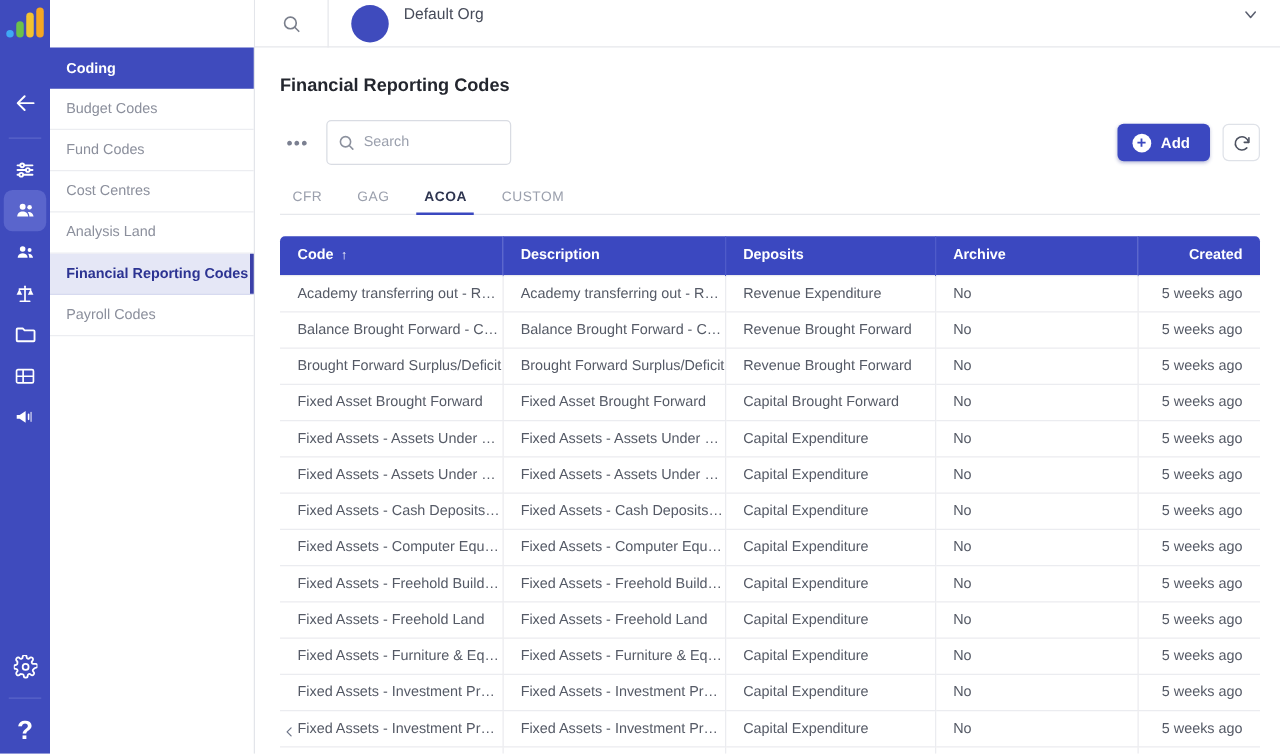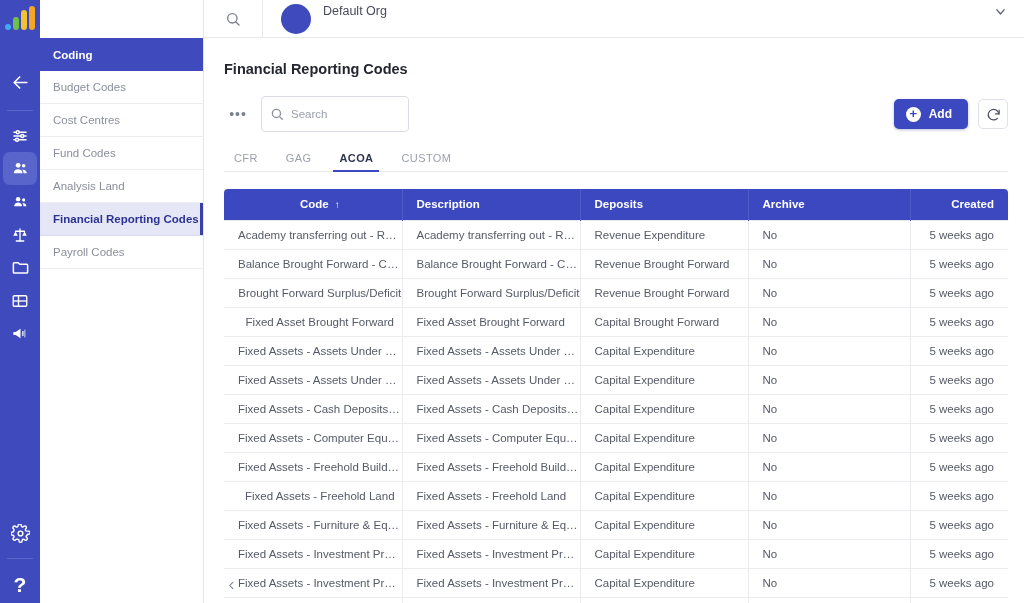--- a/index.html
+++ b/index.html
@@ -160,21 +160,21 @@
   .sort-arrow { margin-left: 6px; font-size: 10px; }
   tbody td {
     font-size: 11.5px; color: #555a66; height: 29px; padding: 0 0 0 14px;
     border-bottom: 1px solid #ebecf0; border-right: 1px solid #ebecf0;
     white-space: nowrap; overflow: hidden; text-overflow: ellipsis;
     background: #fff;
   }
   tbody td:last-child { border-right: none; text-align: right; padding: 0 14px 0 11px; }
   tbody tr:first-child td { border-top: 1px solid #e9eaee; }
 
-  .col-code { width: 178px; text-align: center; }
+  .col-code { width: 178px; }
   .col-desc { width: 178px; }
   .col-cat  { width: 168px; }
   .col-arch { width: 162px; margin-left: 12px; }
 
   .collapse-handle {
     position: absolute; left: 2px; top: 388px;
     color: #6f7689; font-size: 13px; z-index: 9; cursor: pointer;
     width: 12px; height: 16px; display: flex; align-items: center;
   }
 </style>
@@ -275,24 +275,24 @@
   </div>
 
   <div class="subnav">
     <div class="subnav-spacer"></div>
     <div class="subnav-title">Coding</div>
 
     <div class="subnav-item">
       <span>Budget Codes</span>
     </div>
     <div class="subnav-item">
+      <span>Fund Codes</span>
+    </div>
+    <div class="subnav-item">
       <span>Cost Centres</span>
-    </div>
-    <div class="subnav-item">
-      <span>Fund Codes</span>
     </div>
     <div class="subnav-item">
       <span>Analysis Land</span>
     </div>
     <div class="subnav-item selected">
       <span>Financial Reporting Codes</span>
     </div>
     <div class="subnav-item">
       <span>Payroll Codes</span>
     </div>

